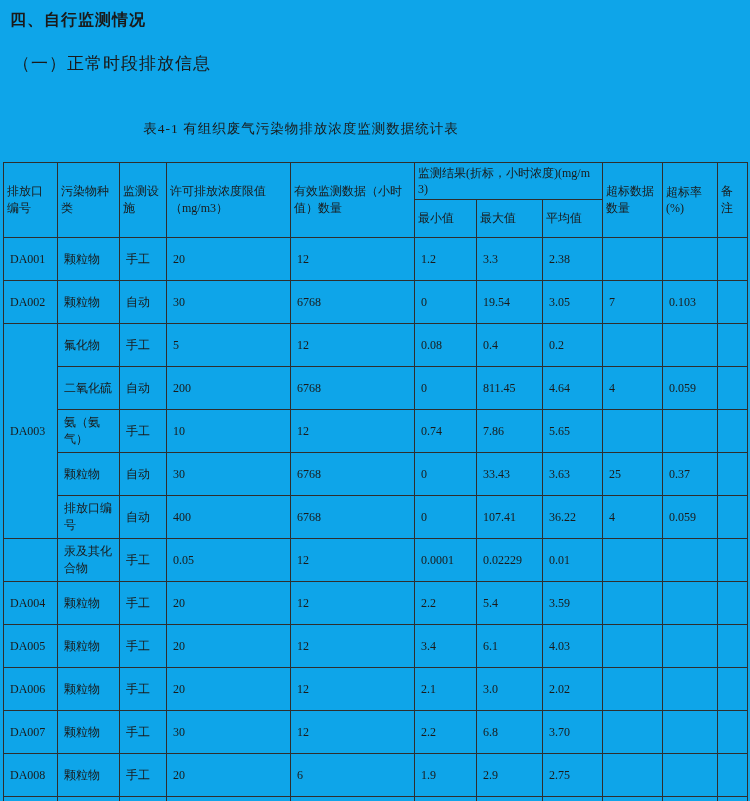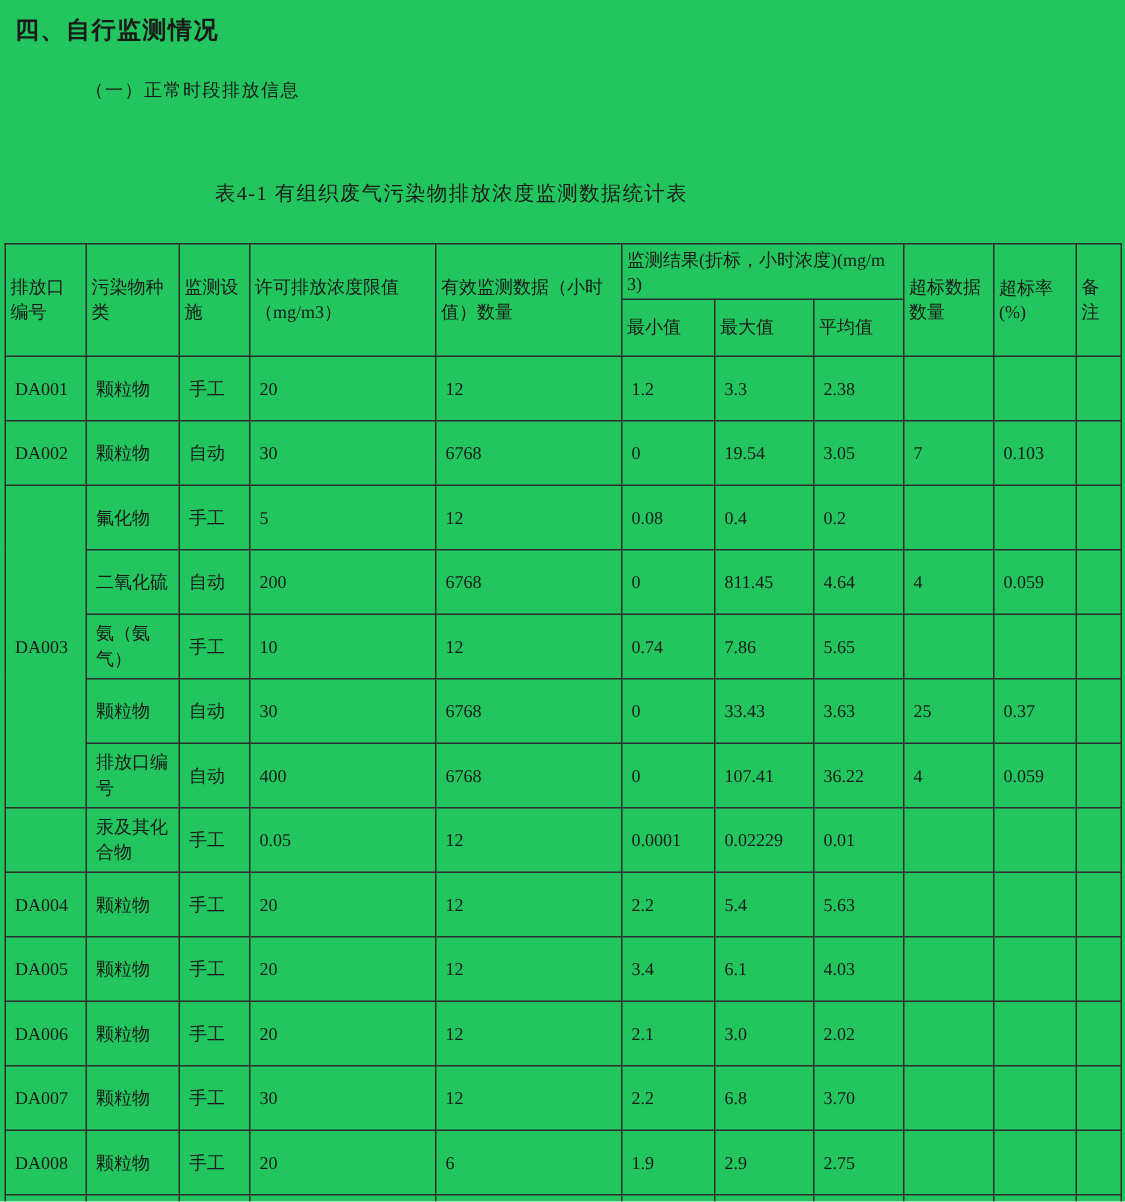--- a/index.html
+++ b/index.html
@@ -6,39 +6,38 @@
     margin: 0;
     padding: 0;
     background: #ffffff;
     color: #1a1a1a;
     font-family: "Liberation Serif", "DejaVu Serif", serif;
   }
   .page {
     position: relative;
     width: 750px;
     height: 801px;
-    background: #22c55e;
+    background: #0ea5e9;
     overflow: hidden;
   }
   .heading {
     position: absolute;
     left: 10px;
     top: 10px;
     font-size: 16px;
     font-weight: bold;
     font-family: "Liberation Sans", "DejaVu Sans", sans-serif;
     letter-spacing: 1px;
   }
   .subheading {
     position: absolute;
     left: 13px;
     top: 52px;
-    font-size: 12px;
+    font-size: 17px;
     letter-spacing: 1px;
-    margin-left: 44px;
   }
   .table-title {
     position: absolute;
     left: 0;
     top: 120px;
     width: 602px;
     text-align: center;
     font-size: 13.5px;
     letter-spacing: 1px;
   }
@@ -214,21 +213,21 @@
           <td></td>
         </tr>
         <tr>
           <td>DA004</td>
           <td>颗粒物</td>
           <td>手工</td>
           <td>20</td>
           <td>12</td>
           <td>2.2</td>
           <td>5.4</td>
-          <td>5.63</td>
+          <td>3.59</td>
           <td></td>
           <td></td>
           <td></td>
         </tr>
         <tr>
           <td>DA005</td>
           <td>颗粒物</td>
           <td>手工</td>
           <td>20</td>
           <td>12</td>

